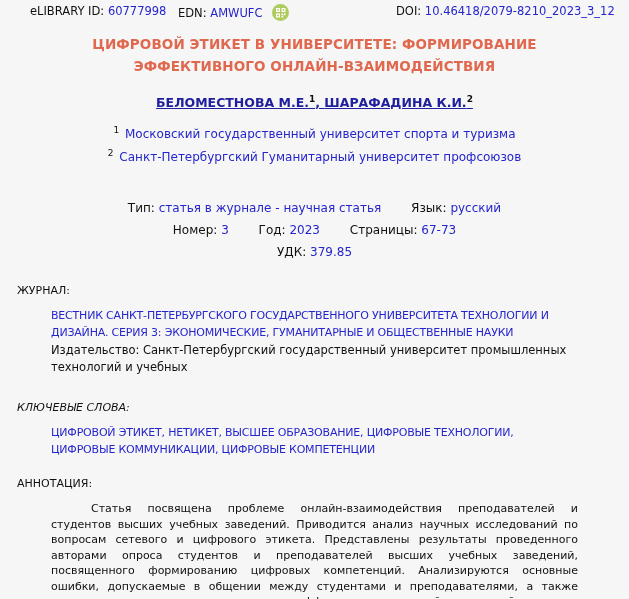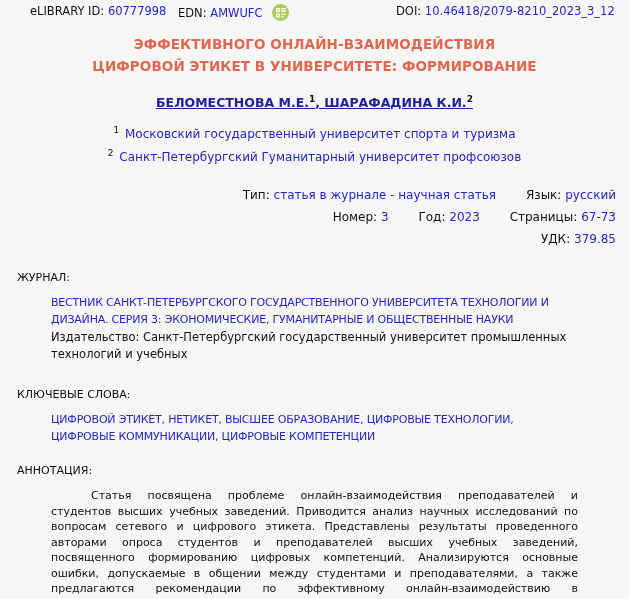--- a/index.html
+++ b/index.html
@@ -37,27 +37,27 @@
     font-weight: bold;
     font-size: 12.5px;
     color: #20209e;
     text-decoration: underline;
   }
   .authors sup { color: #101010; font-size: 9px; font-weight: bold; }
   .affils { margin-top: 11px; text-align: center; font-size: 12px; line-height: 19px; }
   .affils sup { color: #101010; font-size: 9px; margin-right: 2px; }
 
   
-  .meta { margin-top: 17px; text-align: right; font-size: 12px; line-height: 22px; }
+  .meta { margin-top: 30px; text-align: center; font-size: 12px; line-height: 22px; }
   .meta .pair { margin: 0 13px; white-space: nowrap; }
 
   
   .sec-label { margin: 0 0 0 17px; font-size: 11px; color: #101010; }
   .sec-journal-label { margin-top: 21px; }
-  .sec-kw-label { margin-top: 25px; }
+  .sec-kw-label { margin-top: 25px; font-style: italic; }
   .sec-ann-label { margin-top: 19px; }
   .sec-body { margin: 10px 51px 0 51px; width: 527px; font-size: 12px; }
 
   .journal-title {
     color: #2525cd; font-size: 11px; line-height: 17px; letter-spacing: -0.2px;
     display: block; text-decoration: none;
   }
   .journal-pub { margin-top: 1px; font-size: 11.5px; line-height: 17px; }
   .journal-issn { font-size: 11.5px; line-height: 17px; }
 
@@ -98,22 +98,22 @@
       </svg>
     </span>
   </div>
   <div class="item doi">
     <span class="lbl">DOI:</span>
     <span class="val">10.46418/2079-8210_2023_3_12</span>
   </div>
 </div>
 
 <div class="art-title">
+  <div>ЦИФРОВОЙ ЭТИКЕТ В УНИВЕРСИТЕТЕ: ФОРМИРОВАНИЕ</div>
   <div>ЭФФЕКТИВНОГО ОНЛАЙН-ВЗАИМОДЕЙСТВИЯ</div>
-  <div>ЦИФРОВОЙ ЭТИКЕТ В УНИВЕРСИТЕТЕ: ФОРМИРОВАНИЕ</div>
 </div>
 
 <div class="authors">
   <span>БЕЛОМЕСТНОВА М.Е.</span><sup>1</sup><span>, </span><span>ШАРАФАДИНА К.И.</span><sup>2</sup>
 </div>
 
 <div class="affils">
   <div>
     <sup>1</sup>
     <span class="link">Московский государственный университет спорта и туризма</span>

